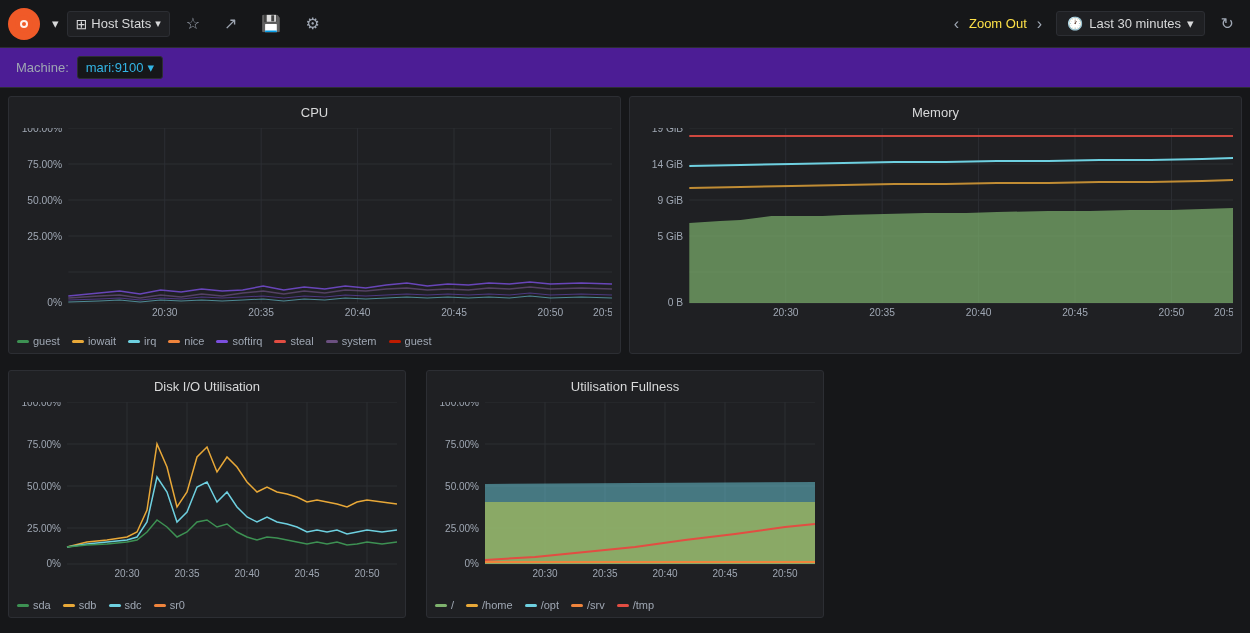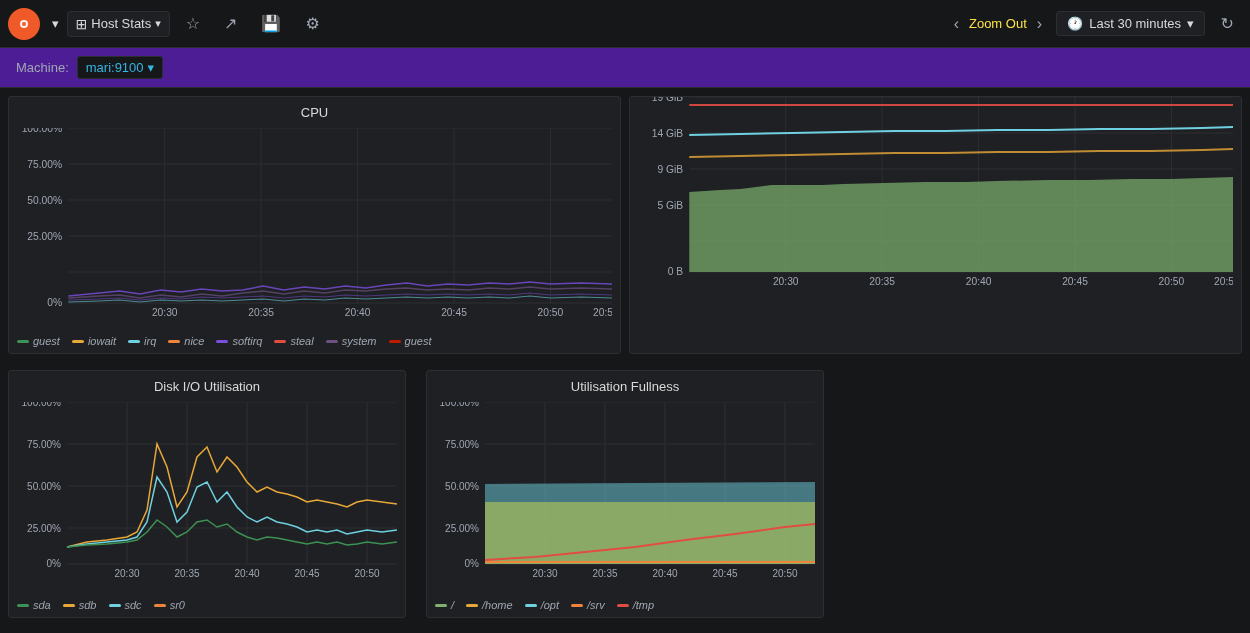--- a/index.html
+++ b/index.html
@@ -74,21 +74,21 @@
       padding: 0 8px 8px 8px;
       display: grid; grid-template-columns: 1fr 1fr 1fr; gap: 20px;
     }
     .chart-svg { width: 100%; display: block; }
 
     
     .legend {
       display: flex; flex-wrap: wrap; gap: 6px 12px;
       padding: 4px 8px 6px 8px; font-size: 11px; color: #9fa7b3;
     }
-    .legend-item { display: flex; align-items: center; gap: 4px; font-style: italic; }
+    .legend-item { display: flex; align-items: center; gap: 4px; }
     .legend-dot {
       width: 12px; height: 3px; border-radius: 2px; display: inline-block;
     }
   </style>
 </head>
 <body>
 
 <div class="topnav">
   <div class="grafana-logo">
     <svg width="20" height="20" viewBox="0 0 20 20">
@@ -208,20 +208,21 @@
         <span>system</span>
       </div>
       <div class="legend-item">
         <span class="legend-dot" style="background:#bf1b00;"></span>
         <span>guest</span>
       </div>
     </div>
   </div>
 
   <div class="panel">
+    <div class="panel-title">Memory</div>
     <div class="panel-content">
       <svg class="chart-svg" viewBox="0 0 580 195" preserveAspectRatio="none" style="height:195px;">
         <rect width="580" height="180" fill="#1f2023"></rect>
 
         <line x1="50" y1="0" x2="580" y2="0" stroke="#2c2e33" stroke-width="1"></line>
         <line x1="50" y1="36" x2="580" y2="36" stroke="#2c2e33" stroke-width="1"></line>
         <line x1="50" y1="72" x2="580" y2="72" stroke="#2c2e33" stroke-width="1"></line>
         <line x1="50" y1="108" x2="580" y2="108" stroke="#2c2e33" stroke-width="1"></line>
         <line x1="50" y1="144" x2="580" y2="144" stroke="#2c2e33" stroke-width="1"></line>
         <line x1="50" y1="175" x2="580" y2="175" stroke="#2c2e33" stroke-width="1"></line>

